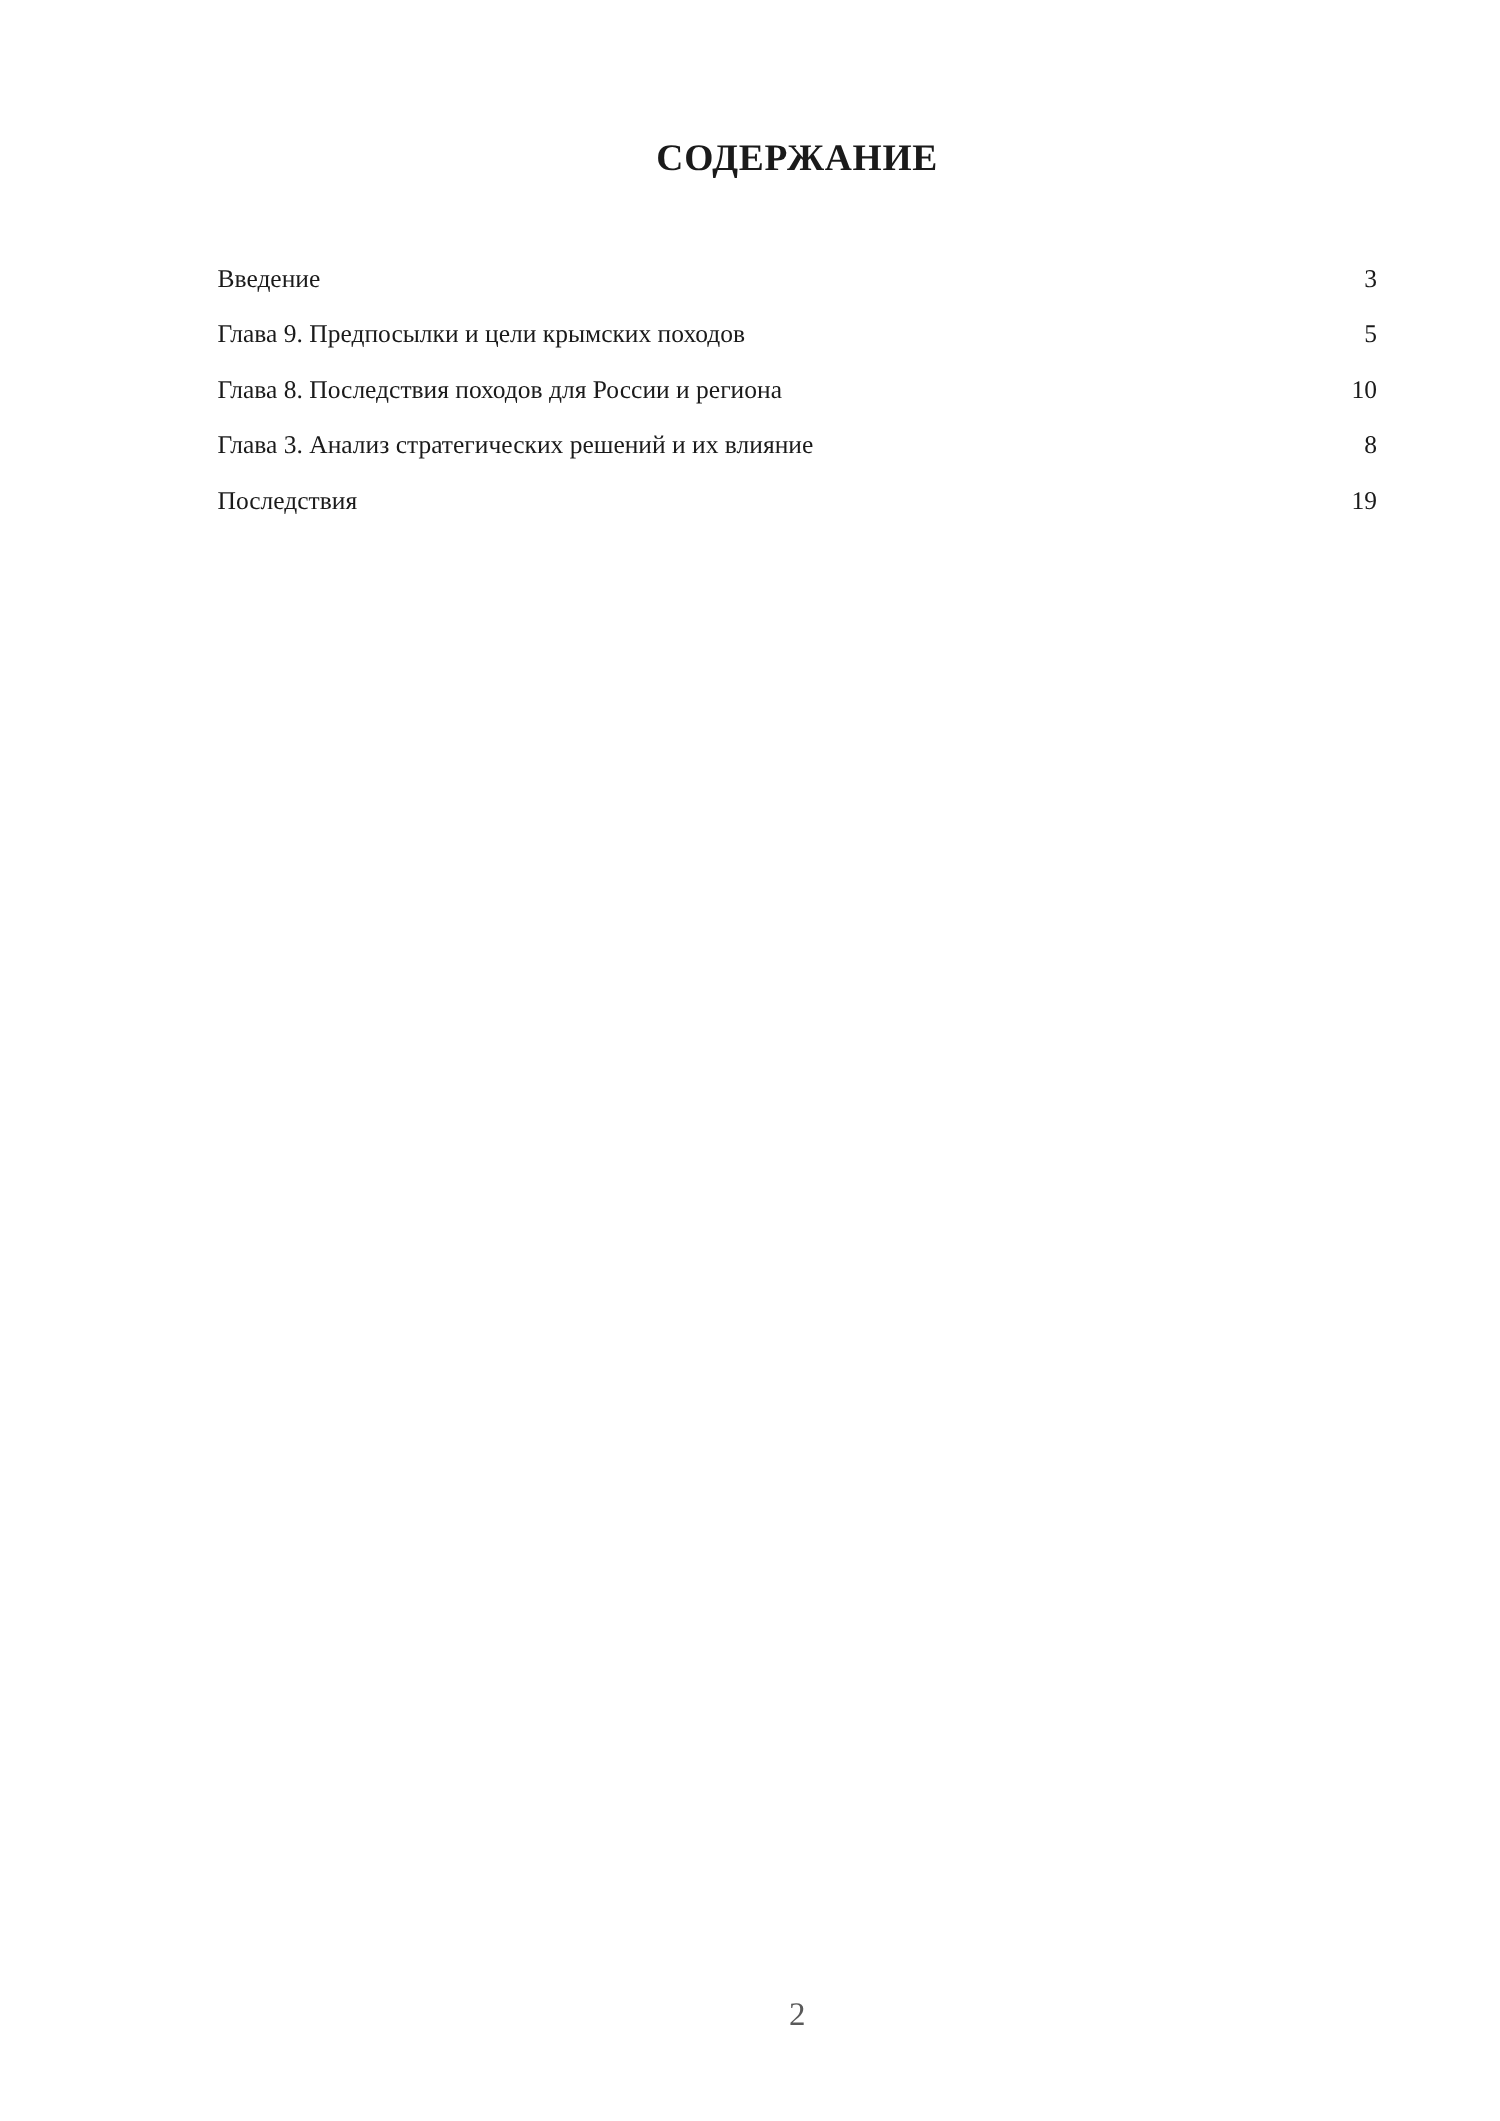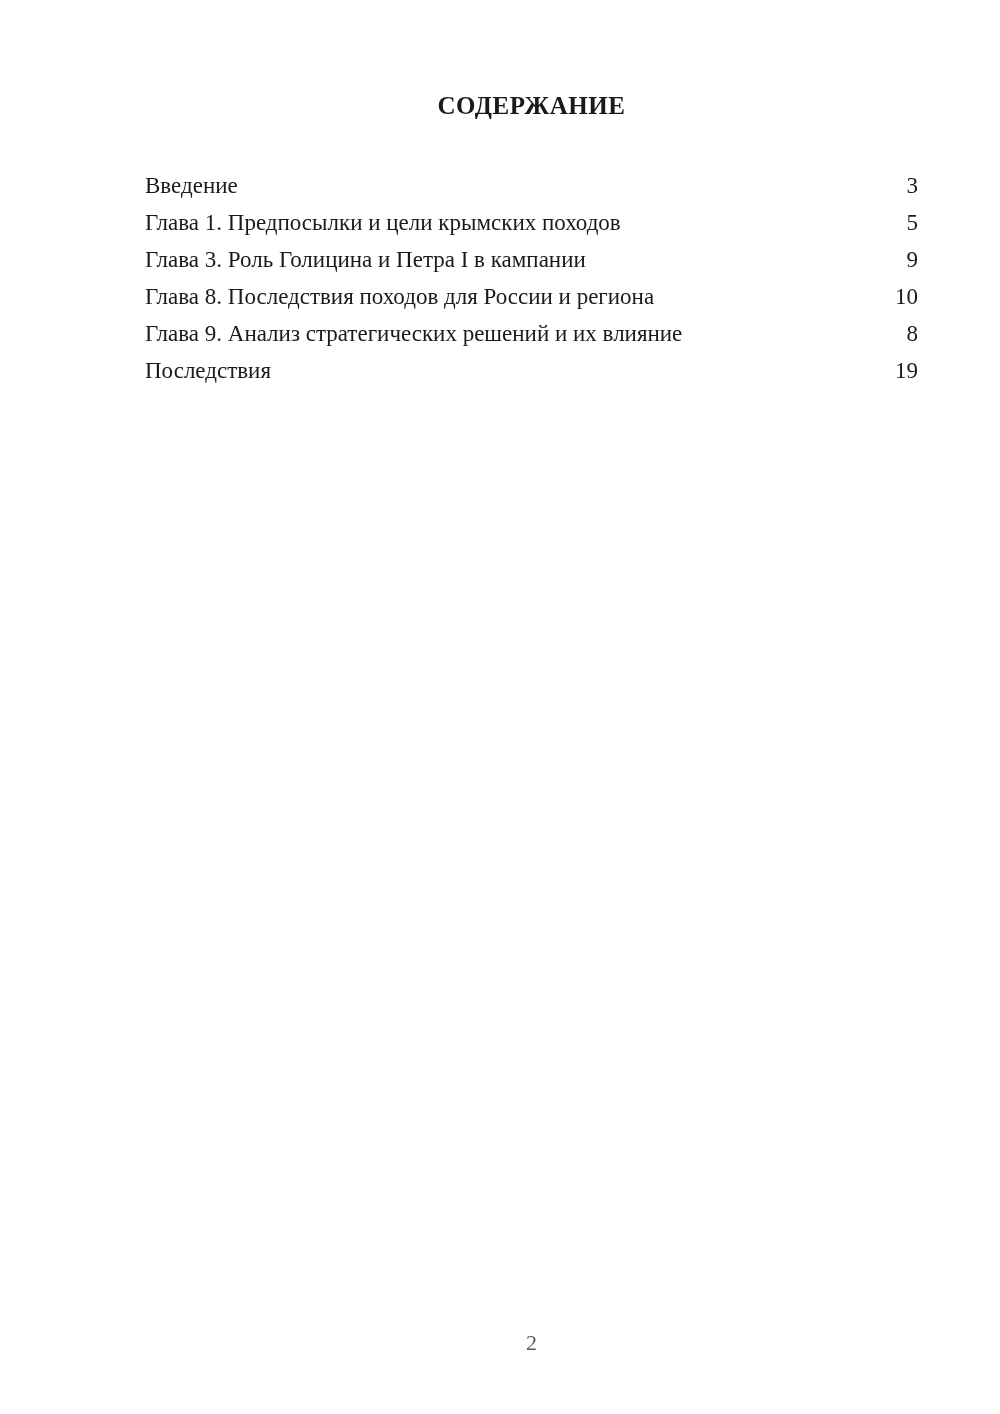--- a/index.html
+++ b/index.html
@@ -31,21 +31,21 @@
   .toc {
     position: absolute;
     top: 167px;
     left: 145px;
     right: 82px;
   }
   .toc-row {
     display: flex;
     justify-content: space-between;
     align-items: flex-start;
-    font-size: 23px;
+    font-size: 17px;
     line-height: 37px;
     white-space: nowrap;
   }
   .toc-label {
     text-align: left;
   }
   .toc-page {
     text-align: right;
     padding-left: 20px;
   }
@@ -67,37 +67,33 @@
   <h1 class="doc-title">СОДЕРЖАНИЕ</h1>
 
   <div class="toc">
 
     <div class="toc-row">
       <span class="toc-label">Введение</span>
       <span class="toc-page">3</span>
     </div>
 
     <div class="toc-row">
-      <span class="toc-label">Глава 1. Предпосылки и цели крымских походов</span>
+      <span class="toc-label">Глава 9. Предпосылки и цели крымских походов</span>
       <span class="toc-page">5</span>
     </div>
 
 
-    <div class="toc-row">
-      <span class="toc-label">Глава 3. Роль Голицина и Петра I в кампании</span>
-      <span class="toc-page">9</span>
-    </div>
 
     <div class="toc-row">
       <span class="toc-label">Глава 8. Последствия походов для России и региона</span>
       <span class="toc-page">10</span>
     </div>
 
     <div class="toc-row">
-      <span class="toc-label">Глава 9. Анализ стратегических решений и их влияние</span>
+      <span class="toc-label">Глава 3. Анализ стратегических решений и их влияние</span>
       <span class="toc-page">8</span>
     </div>
 
     <div class="toc-row">
       <span class="toc-label">Последствия</span>
       <span class="toc-page">19</span>
     </div>
 
 
   </div>

